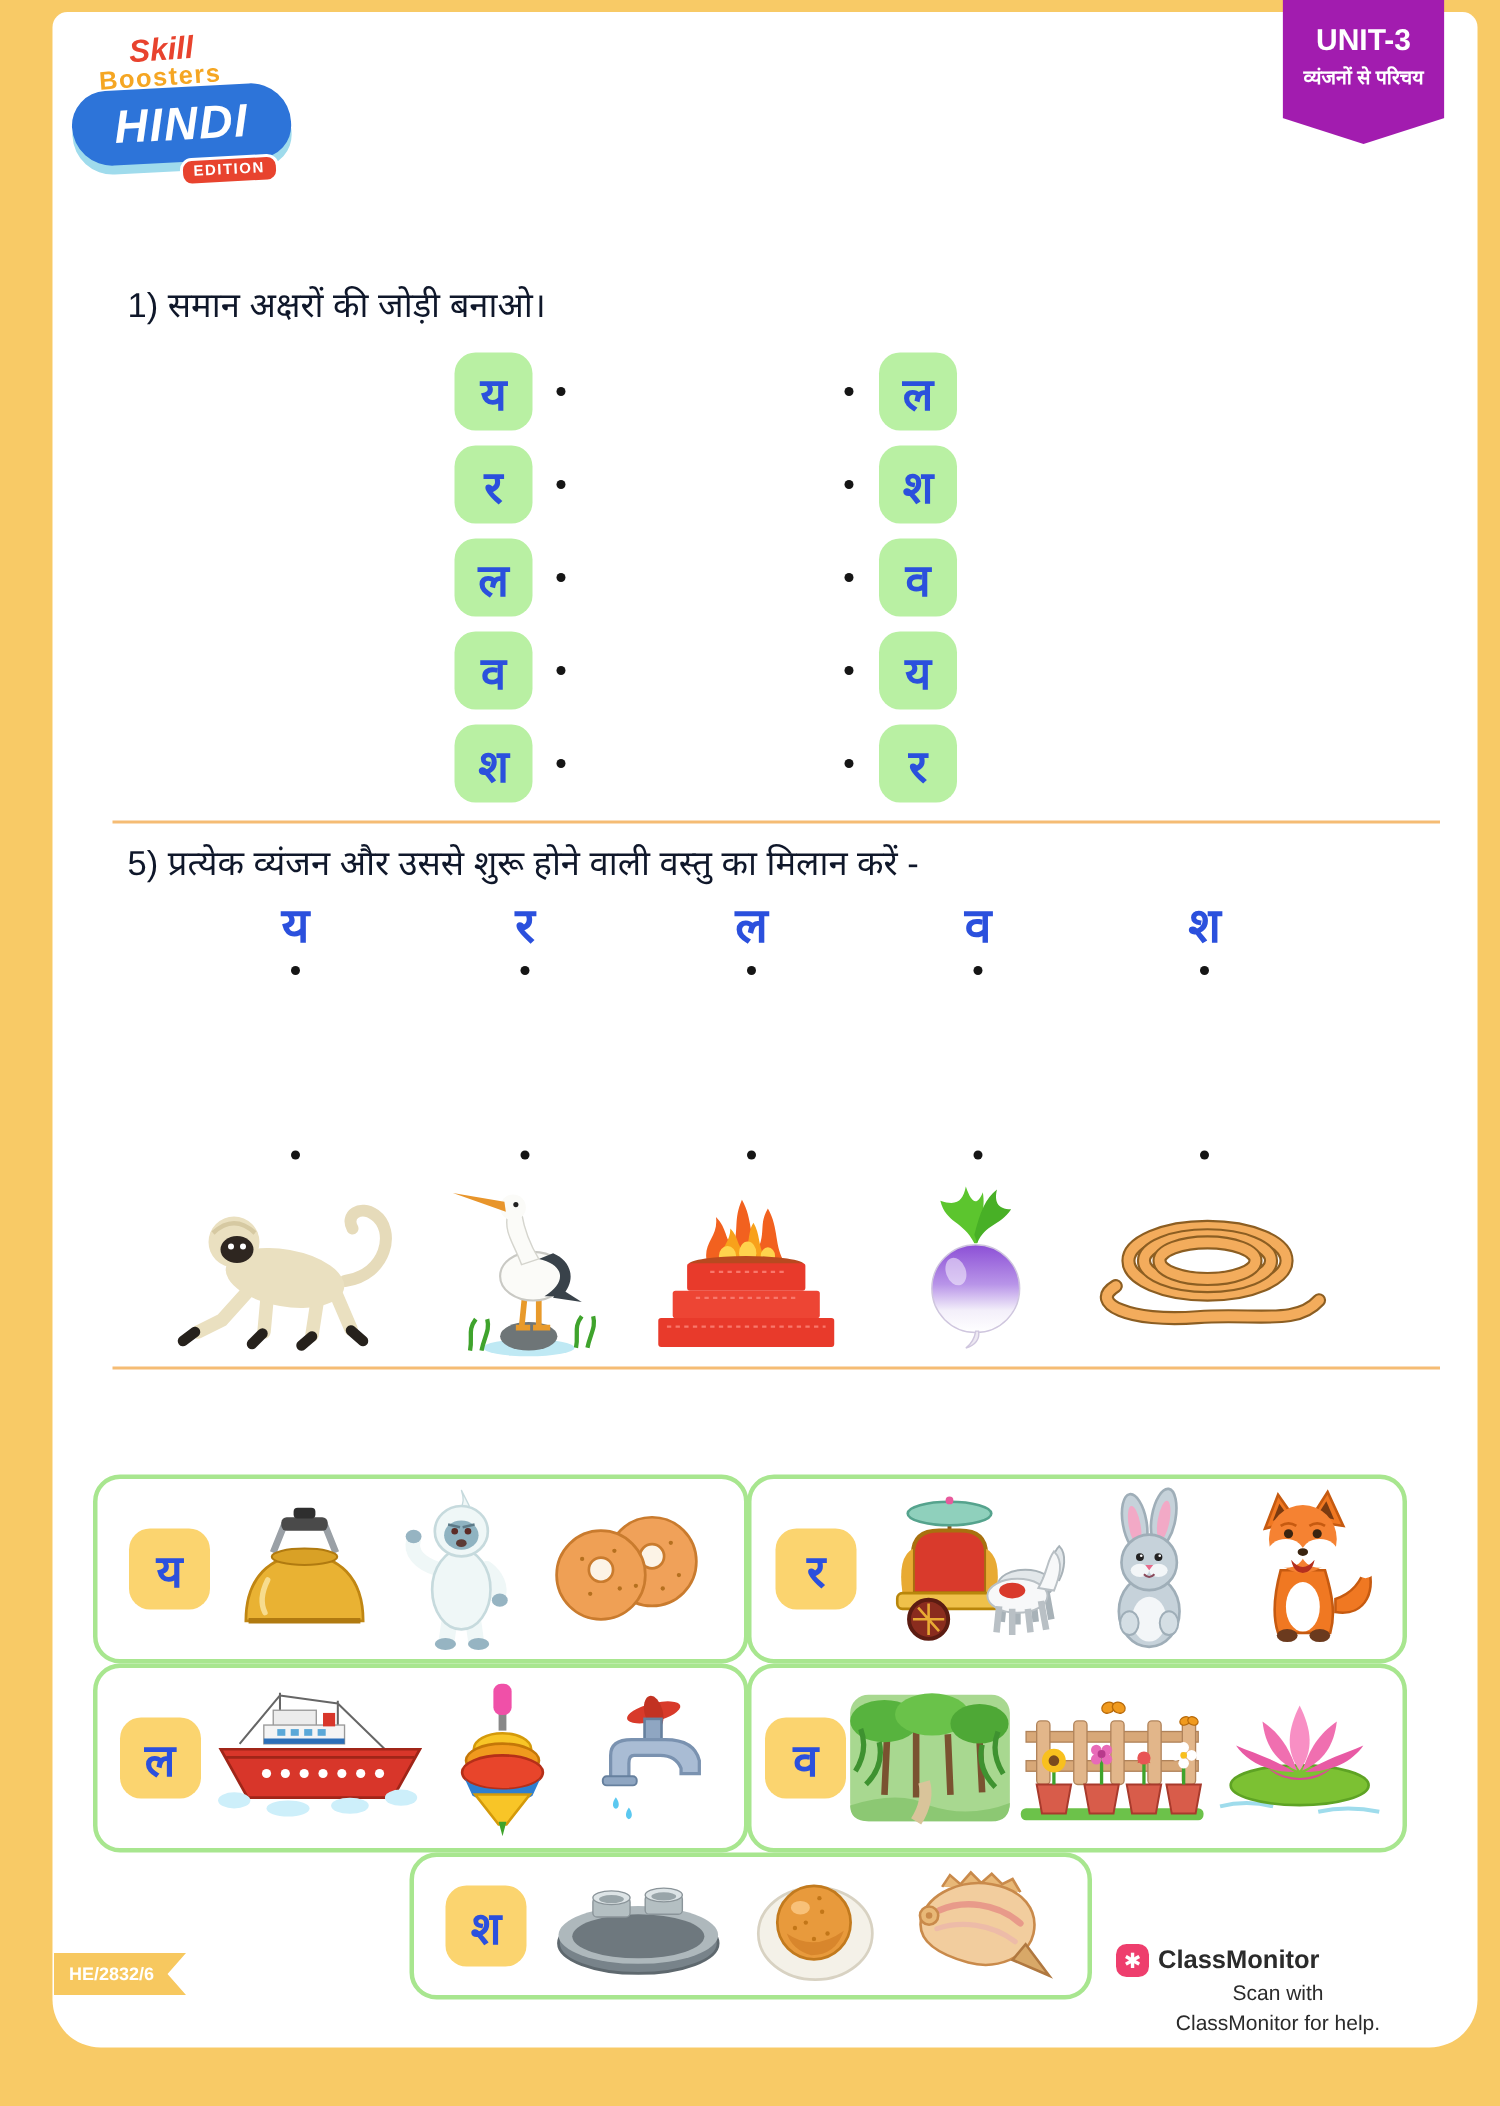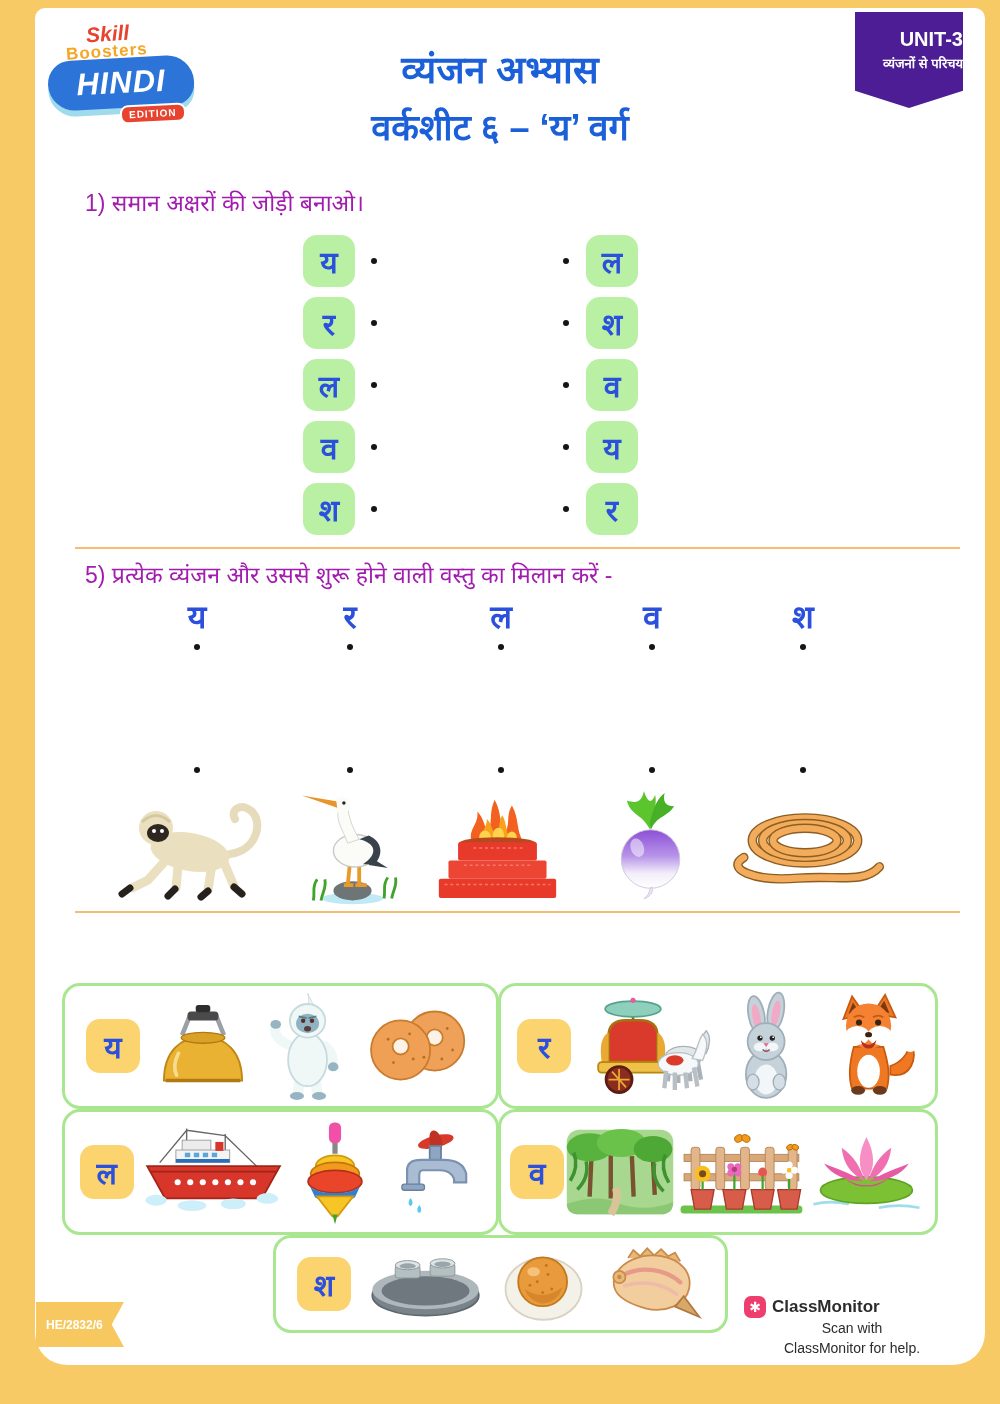--- a/index.html
+++ b/index.html
@@ -18,31 +18,31 @@
               text-shadow:0 0 2px #fff;}
   .logo-hindi{position:absolute;left:0px;top:42px;width:146px;height:50px;background:#2D74D9;
               border-radius:26px 30px 24px 30px;color:#fff;font-weight:bold;font-style:italic;
               font-size:31px;display:flex;align-items:center;justify-content:center;
               transform:rotate(-3deg);box-shadow:0 6px 0 #9FDBEC;letter-spacing:1px;}
   .logo-edition{position:absolute;left:72px;top:88px;background:#E8432E;color:#fff;
               font-size:10px;font-weight:bold;padding:2px 7px;border-radius:8px;
               border:2px solid #fff;letter-spacing:1px;transform:rotate(-3deg);}
 
   
-  .unit-badge{position:absolute;left:855px;top:12px;width:108px;height:96px;background:#4c1d95;
-              clip-path:polygon(0 0,100% 0,100% 82%,50% 100%,0 82%);color:#fff;text-align:right;}
+  .unit-badge{position:absolute;left:855px;top:0;width:108px;height:96px;background:#a21caf;
+              clip-path:polygon(0 0,100% 0,100% 82%,50% 100%,0 82%);color:#fff;text-align:center;}
   .unit-badge .l1{font-weight:bold;font-size:20px;margin-top:16px;}
   .unit-badge .l2{font-weight:bold;font-size:13px;margin-top:3px;}
 
   
   .title{position:absolute;left:200px;top:42px;width:600px;text-align:center;color:#1B5FD9;}
   .title .t1{font-size:38px;font-weight:bold;}
   .title .t2{font-size:36px;font-weight:bold;margin-top:8px;}
 
-  .q-heading{position:absolute;left:85px;color:#a21caf;font-size:23px;}
+  .q-heading{position:absolute;left:85px;color:#0f172a;font-size:23px;}
 
   
   .gbox{position:absolute;width:52px;height:52px;background:#B9F0A3;border-radius:14px;
         display:flex;align-items:center;justify-content:center;
         color:#2B50DD;font-size:30px;font-weight:bold;}
   .dot{position:absolute;width:6px;height:6px;background:#151515;border-radius:50%;}
 
   .divider{position:absolute;left:75px;width:885px;height:2px;background:#F5BC74;}
 
   
@@ -51,21 +51,21 @@
 
   
   .cell{position:absolute;background:#fff;border:3px solid #A8E68F;border-radius:18px;
         display:flex;align-items:center;justify-content:space-evenly;box-sizing:border-box;
         padding:4px 8px;}
   .chip{width:54px;height:54px;background:#FBD46F;border-radius:14px;flex:0 0 auto;
         display:flex;align-items:center;justify-content:center;
         color:#2B50DD;font-size:30px;font-weight:bold;}
 
   
-  .code-ribbon{position:absolute;left:36px;top:1302px;width:88px;height:45px;background:#F7C85F;
+  .code-ribbon{position:absolute;left:36px;top:1302px;width:88px;height:28px;background:#F7C85F;
         clip-path:polygon(0 0,100% 0,86% 50%,100% 100%,0 100%);color:#fff;font-weight:bold;
         font-size:12px;display:flex;align-items:center;padding-left:10px;box-sizing:border-box;}
   .cm{position:absolute;left:744px;top:1296px;width:220px;}
   .cm-row{display:flex;align-items:center;gap:6px;}
   .cm-icon{width:22px;height:22px;background:#EE3E6D;border-radius:7px;color:#fff;
         display:flex;align-items:center;justify-content:center;font-size:14px;}
   .cm-name{color:#2B2B2B;font-weight:bold;font-size:17px;}
   .cm-scan{color:#2B2B2B;font-size:14px;text-align:center;width:160px;margin-left:28px;line-height:1.45;}
 
   svg{display:block;}
@@ -76,24 +76,20 @@
 <div class="page">
   <div class="sheet"></div>
 
   <div class="logo">
     <div class="logo-skill">Skill</div>
     <div class="logo-boosters">Boosters</div>
     <div class="logo-hindi">HINDI</div>
     <div class="logo-edition">EDITION</div>
   </div>
 
-  <div class="title">
-    <div class="t1">व्यंजन अभ्यास</div>
-    <div class="t2">वर्कशीट ६ – ‘य’ वर्ग</div>
-  </div>
 
   <div class="unit-badge">
     <div class="l1">UNIT-3</div>
     <div class="l2">व्यंजनों से परिचय</div>
   </div>
 
   <div class="q-heading" style="top:186px;">1) समान अक्षरों की जोड़ी बनाओ।</div>
 
   <div class="gbox" style="left:303px;top:235px;">य</div>
   <div class="gbox" style="left:303px;top:297px;">र</div>

